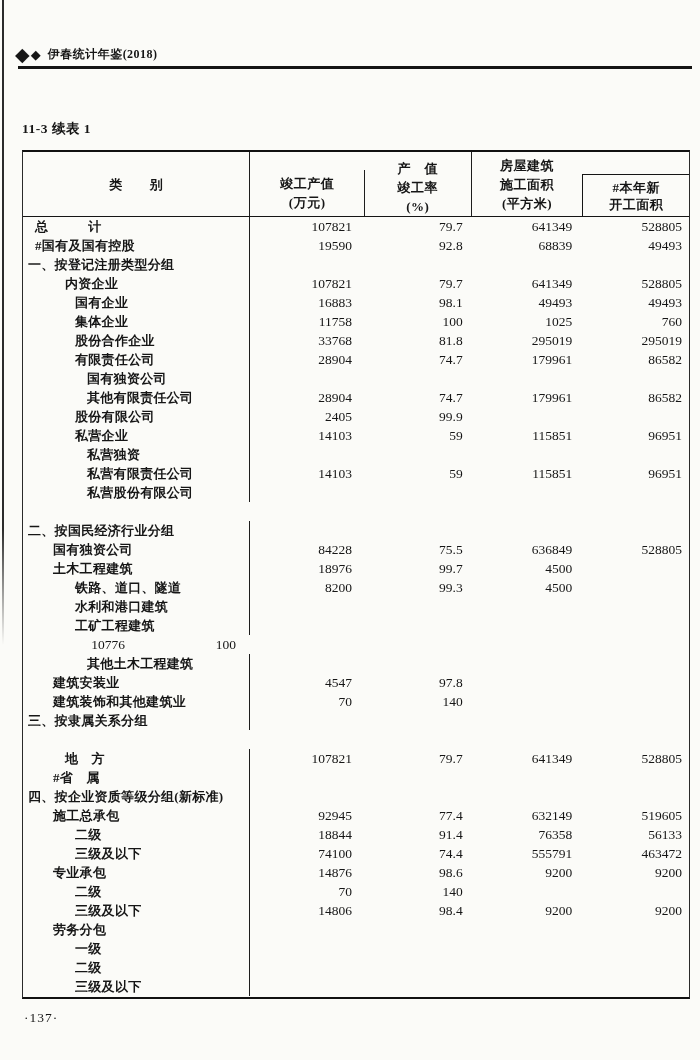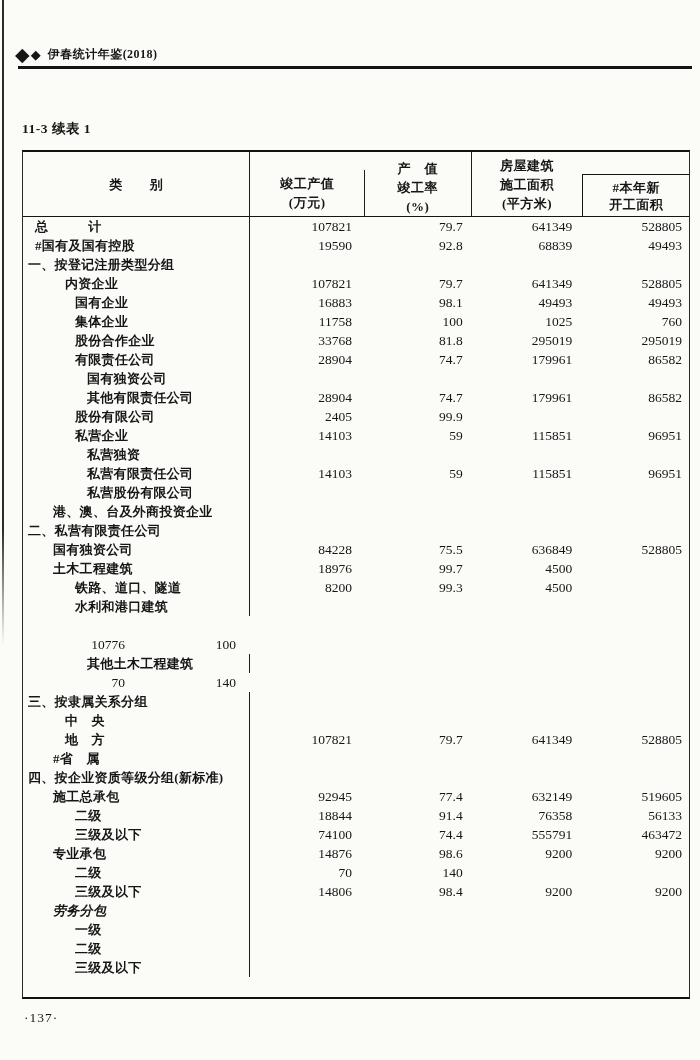--- a/index.html
+++ b/index.html
@@ -224,29 +224,28 @@
 
   <div class="trow">
     <div class="c c1" style="padding-left: 64px;"><span class="lbl">私营股份有限公司</span></div>
     <div class="c c2 num"></div>
     <div class="c c3 num"></div>
     <div class="c c4 num"></div>
     <div class="c c5 num"></div>
   </div>
 
   <div class="trow">
-    <div class="c c1" style="padding-left: 30px;"><span class="lbl">港、澳、台及外商投资企业</span></div>
-    <div class="c c2 num"></div>
-    <div class="c c3 num"></div>
-    <div class="c c4 num"></div>
-    <div class="c c5 num"></div>
-  </div>
-
-  <div class="trow">
-    <div class="c c1" style="padding-left: 5px;"><span class="lbl">二、私营有限责任公司</span></div>
+    <div class="c c2 num"></div>
+    <div class="c c3 num"></div>
+    <div class="c c4 num"></div>
+    <div class="c c5 num"></div>
+  </div>
+
+  <div class="trow">
+    <div class="c c1" style="padding-left: 5px;"><span class="lbl">二、按国民经济行业分组</span></div>
     <div class="c c2 num"></div>
     <div class="c c3 num"></div>
     <div class="c c4 num"></div>
     <div class="c c5 num"></div>
   </div>
 
   <div class="trow">
     <div class="c c1" style="padding-left: 30px;"><span class="lbl">国有独资公司</span></div>
     <div class="c c2 num">84228</div>
     <div class="c c3 num">75.5</div>
@@ -272,20 +271,21 @@
 
   <div class="trow">
     <div class="c c1" style="padding-left: 52px;"><span class="lbl">水利和港口建筑</span></div>
     <div class="c c2 num"></div>
     <div class="c c3 num"></div>
     <div class="c c4 num"></div>
     <div class="c c5 num"></div>
   </div>
 
   <div class="trow">
+    <div class="c c1" style="padding-left: 52px;"><span class="lbl">工矿工程建筑</span></div>
     <div class="c c2 num"></div>
     <div class="c c3 num"></div>
     <div class="c c4 num"></div>
     <div class="c c5 num"></div>
   </div>
 
   <div class="trow">
     <div class="c c2 num">10776</div>
     <div class="c c3 num">100</div>
     <div class="c c4 num"></div>
@@ -293,38 +293,45 @@
   </div>
 
   <div class="trow">
     <div class="c c1" style="padding-left: 64px;"><span class="lbl">其他土木工程建筑</span></div>
     <div class="c c2 num"></div>
     <div class="c c3 num"></div>
     <div class="c c4 num"></div>
     <div class="c c5 num"></div>
   </div>
 
-
-  <div class="trow">
+  <div class="trow">
+    <div class="c c1" style="padding-left: 30px;"><span class="lbl">建筑安装业</span></div>
+    <div class="c c2 num">4547</div>
+    <div class="c c3 num">97.8</div>
+    <div class="c c4 num"></div>
+    <div class="c c5 num"></div>
+  </div>
+
+  <div class="trow">
+    <div class="c c1" style="padding-left: 30px;"><span class="lbl">建筑装饰和其他建筑业</span></div>
     <div class="c c2 num">70</div>
     <div class="c c3 num">140</div>
     <div class="c c4 num"></div>
     <div class="c c5 num"></div>
   </div>
 
   <div class="trow">
     <div class="c c1" style="padding-left: 5px;"><span class="lbl">三、按隶属关系分组</span></div>
     <div class="c c2 num"></div>
     <div class="c c3 num"></div>
     <div class="c c4 num"></div>
     <div class="c c5 num"></div>
   </div>
 
   <div class="trow">
-    <div class="c c1" style="padding-left: 42px;"><span class="lbl">中　央</span></div>
     <div class="c c2 num"></div>
     <div class="c c3 num"></div>
     <div class="c c4 num"></div>
     <div class="c c5 num"></div>
   </div>
 
   <div class="trow">
     <div class="c c1" style="padding-left: 42px;"><span class="lbl">地　方</span></div>
     <div class="c c2 num">107821</div>
     <div class="c c3 num">79.7</div>
@@ -390,21 +397,21 @@
 
   <div class="trow">
     <div class="c c1" style="padding-left: 52px;"><span class="lbl">三级及以下</span></div>
     <div class="c c2 num">14806</div>
     <div class="c c3 num">98.4</div>
     <div class="c c4 num">9200</div>
     <div class="c c5 num">9200</div>
   </div>
 
   <div class="trow">
-    <div class="c c1" style="padding-left: 30px; font-style: italic;"><span class="lbl">劳务分包</span></div>
+    <div class="c c1" style="padding-left: 30px;"><span class="lbl">劳务分包</span></div>
     <div class="c c2 num"></div>
     <div class="c c3 num"></div>
     <div class="c c4 num"></div>
     <div class="c c5 num"></div>
   </div>
 
   <div class="trow">
     <div class="c c1" style="padding-left: 52px;"><span class="lbl">一级</span></div>
     <div class="c c2 num"></div>
     <div class="c c3 num"></div>

